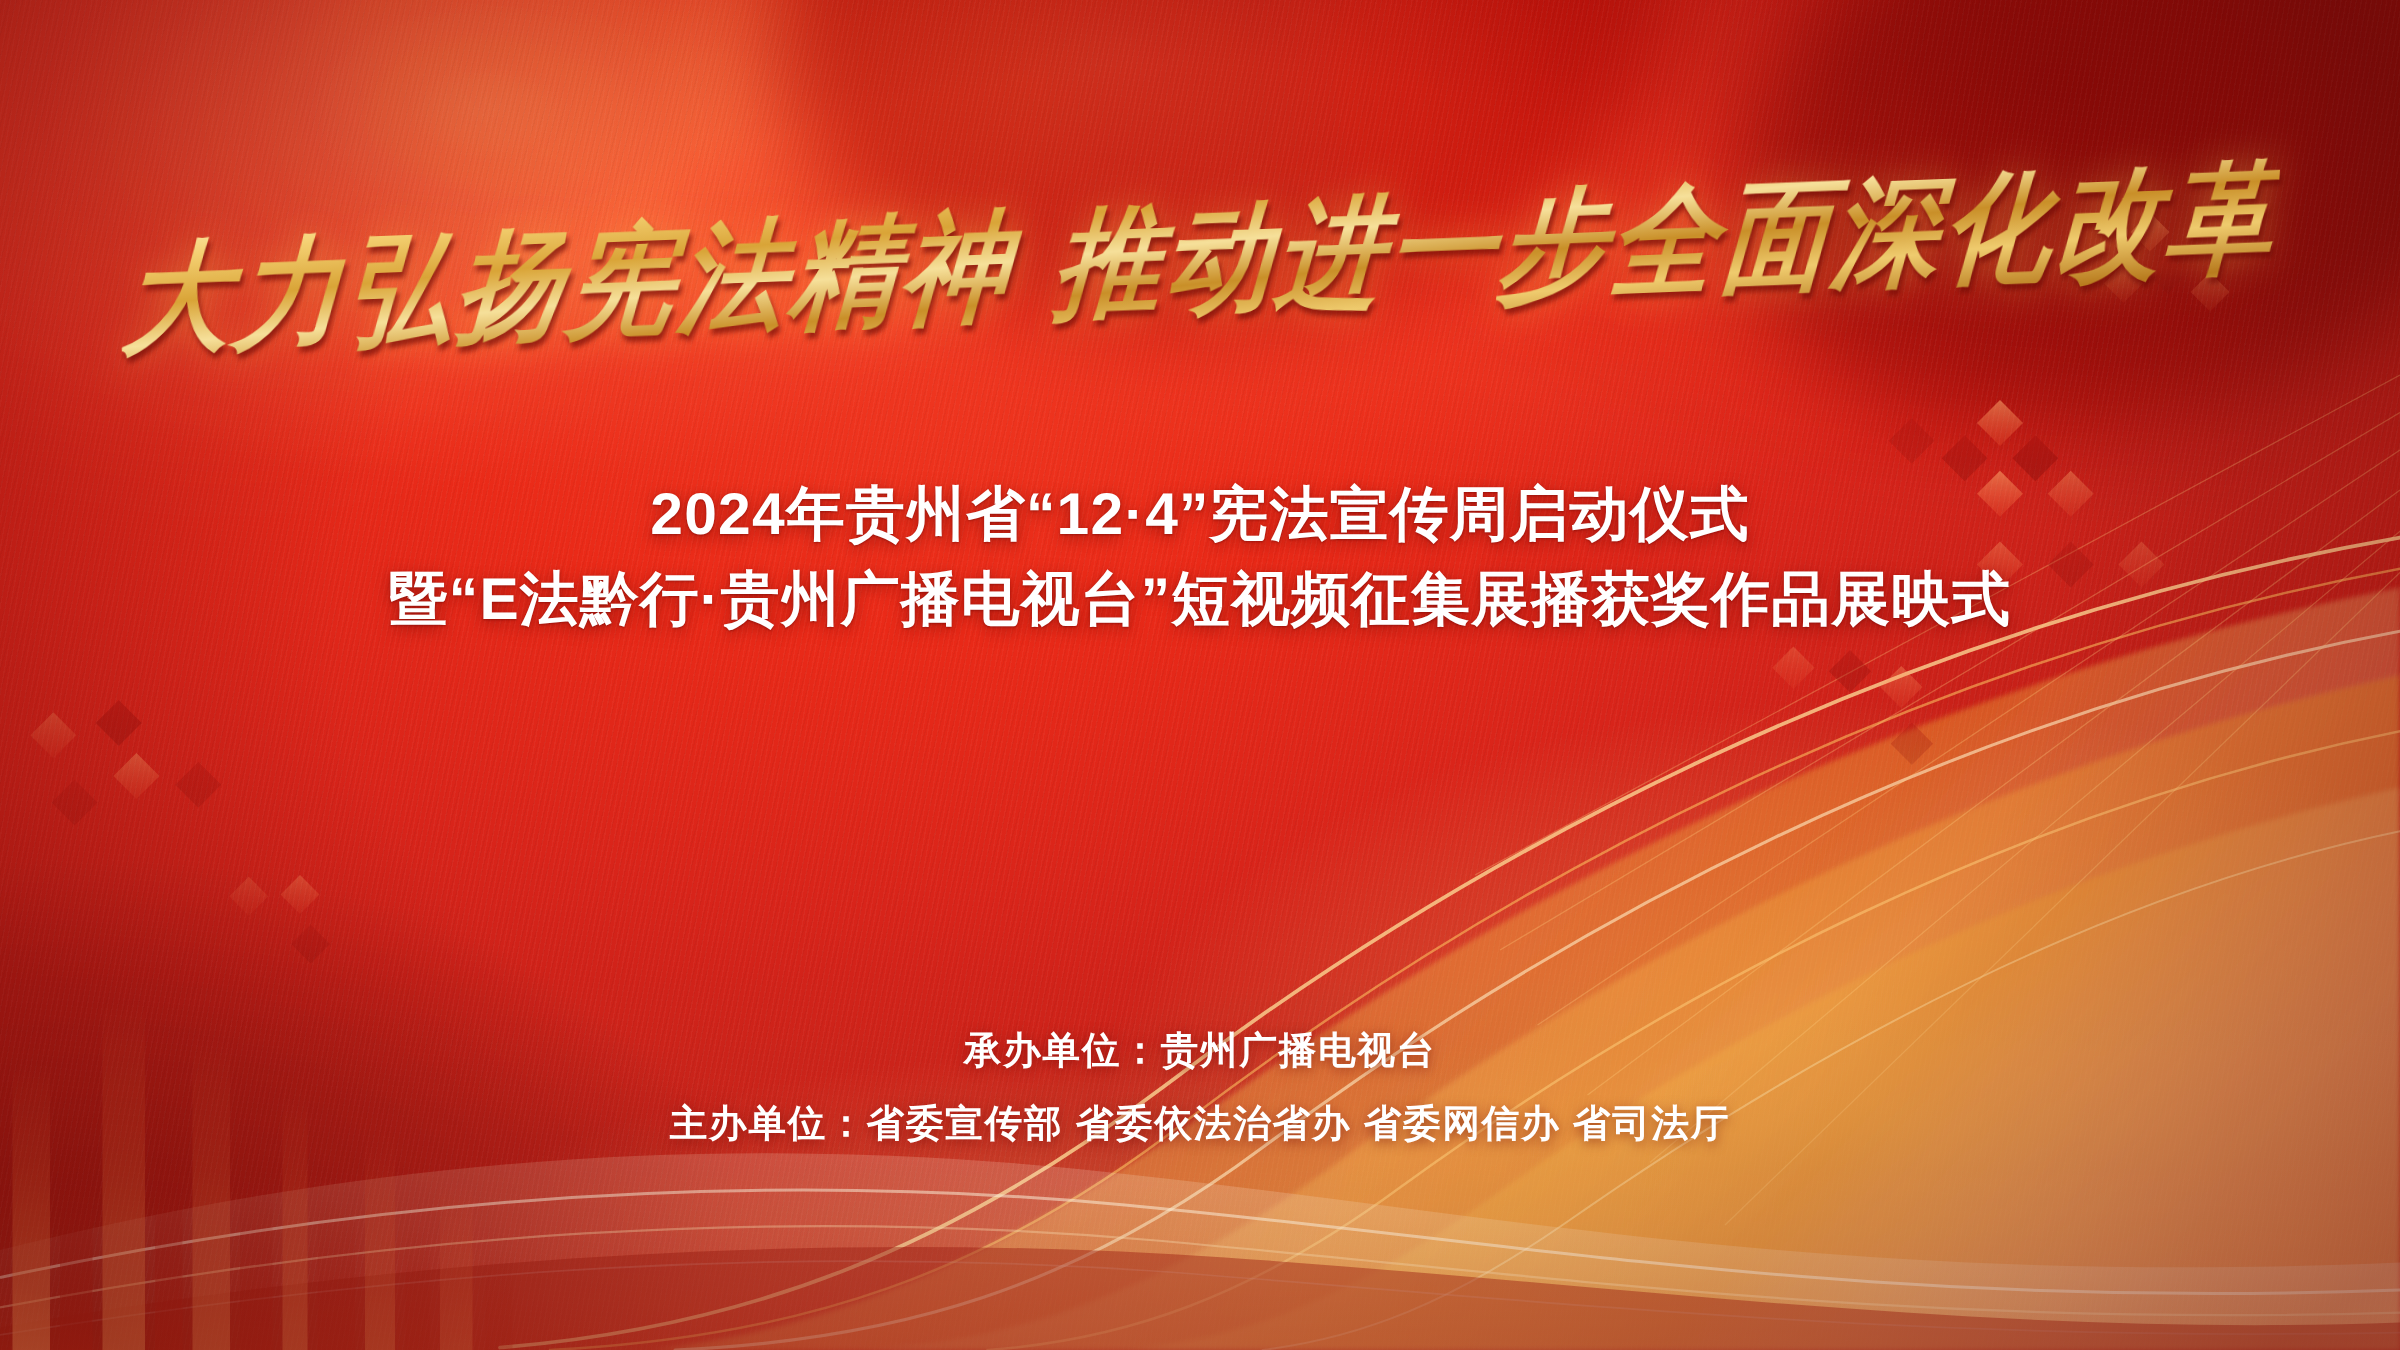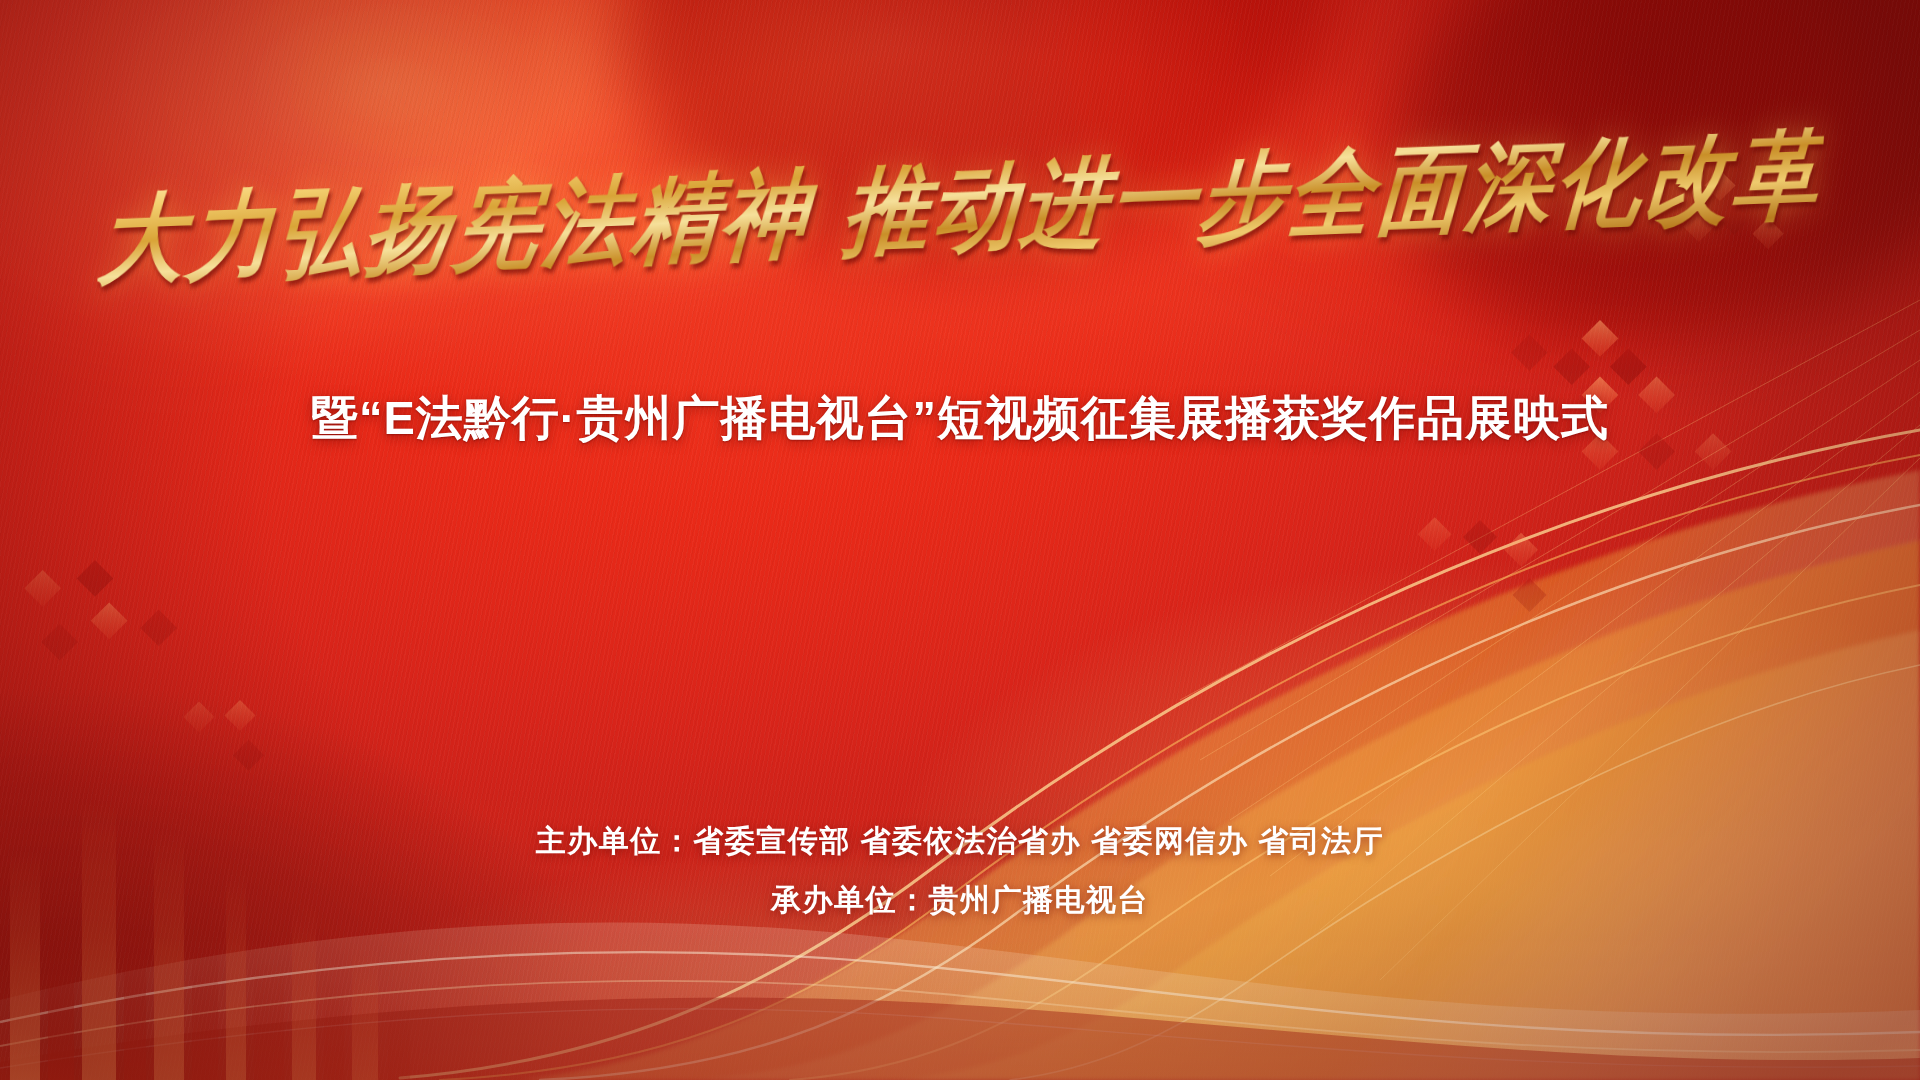--- a/index.html
+++ b/index.html
@@ -336,22 +336,23 @@
   <div class="bottom-glow"></div>
   <div class="vignette"></div>
 
   <div class="content">
 
     <div class="calligraphy-wrap">
       <span class="calligraphy">大力弘扬宪法精神 推动进一步全面深化改革</span>
     </div>
 
     <div class="title-block">
+      <div class="title-line l1">2024年贵州省“12·4”宪法宣传周启动仪式</div>
       <div class="title-line l2">暨“E法黔行·贵州广播电视台”短视频征集展播获奖作品展映式</div>
     </div>
 
     <div class="org-block">
+      <div class="org-line">承办单位：贵州广播电视台</div>
       <div class="org-line">主办单位：省委宣传部  省委依法治省办  省委网信办  省司法厅</div>
-      <div class="org-line">承办单位：贵州广播电视台</div>
     </div>
 
   </div>
 </div>
 
 </body></html>

